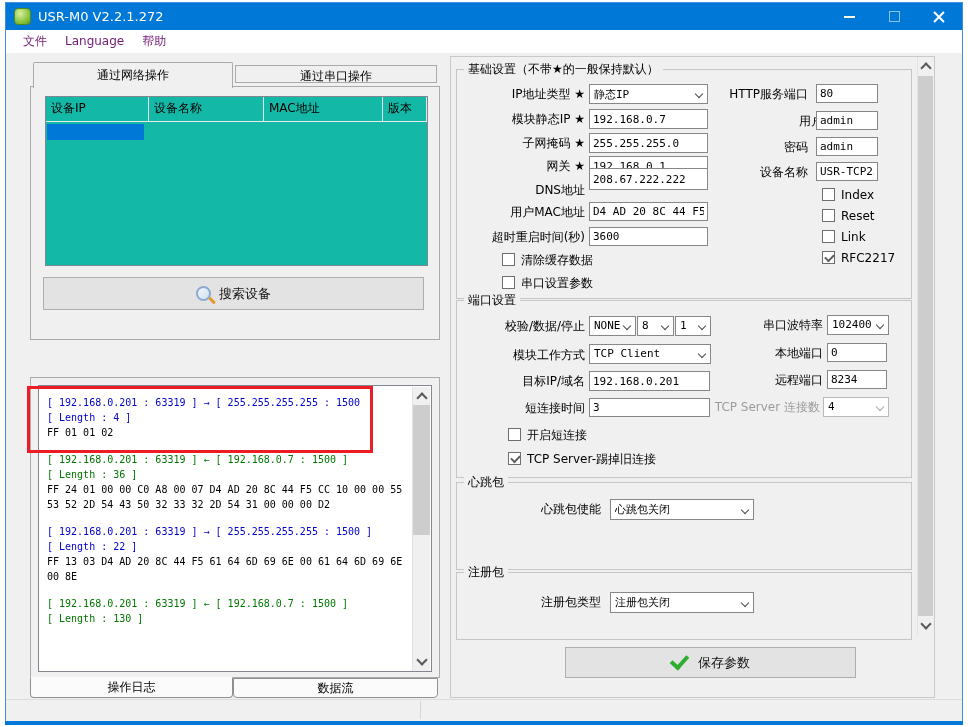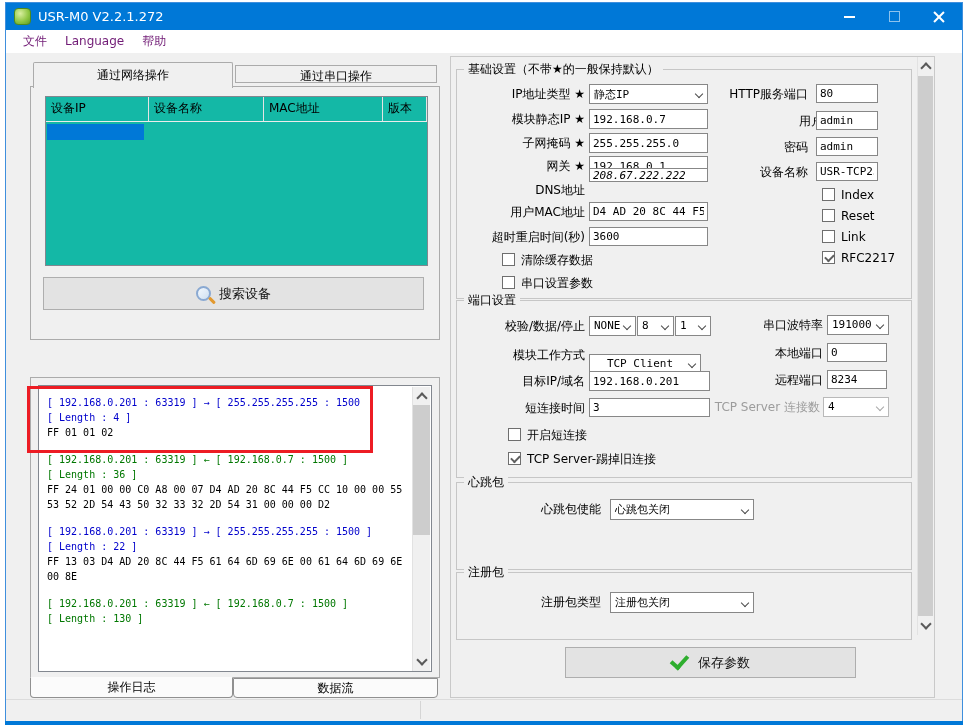--- a/index.html
+++ b/index.html
@@ -144,21 +144,21 @@
 <div class="abs lbl" style="left:395px;top:84px;width:190px;">IP地址类型 ★</div>
 <div class="abs sel" style="left:589px;top:84px;width:119px;height:20px;">
   <span>静态IP</span><span class="chevron"></span></div>
 <div class="abs lbl" style="left:395px;top:109px;width:190px;">模块静态IP ★</div>
 <input class="abs inp" style="left: 589px; top: 109px; width: 119px; height: 20px;" value="192.168.0.7">
 <div class="abs lbl" style="left:395px;top:133px;width:190px;">子网掩码 ★</div>
 <input class="abs inp" style="left: 589px; top: 133px; width: 119px; height: 20px;" value="255.255.255.0">
 <div class="abs lbl" style="left:395px;top:156px;width:190px;">网关 ★</div>
 <input class="abs inp" style="left: 589px; top: 156px; width: 119px; height: 20px;" value="192.168.0.1">
 <div class="abs lbl" style="left:395px;top:180px;width:190px;">DNS地址</div>
-<input class="abs inp" style="left: 589px; top: 168px; width: 119px; height: 14px; font-style: italic;" value="208.67.222.222">
+<input class="abs inp" style="left: 589px; top: 168px; width: 119px; height: 22px;" value="208.67.222.222">
 <div class="abs lbl" style="left:395px;top:202px;width:190px;">用户MAC地址</div>
 <input class="abs inp" style="left: 589px; top: 202px; width: 119px; height: 19px;" value="D4 AD 20 8C 44 F5">
 <div class="abs lbl" style="left:390px;top:227px;width:195px;">超时重启时间(秒)</div>
 <input class="abs inp" style="left: 589px; top: 227px; width: 119px; height: 19px;" value="3600">
 <div class="abs cb" style="left:502px;top:253px;"></div>
 <div class="abs cb-lab" style="left:521px;top:253px;">清除缓存数据</div>
 <div class="abs cb" style="left:502px;top:276px;"></div>
 <div class="abs cb-lab" style="left:521px;top:276px;">串口设置参数</div>
 
 <div class="abs lbl" style="left:650px;top:84px;width:158px;">HTTP服务端口</div>
@@ -183,24 +183,24 @@
 </div>
 <div class="abs lbl" style="left:420px;top:316px;width:165px;">校验/数据/停止</div>
 <div class="abs sel" style="left:589px;top:316px;width:47px;height:20px;">
   <span>NONE</span><span class="chevron"></span></div>
 <div class="abs sel" style="left:637px;top:316px;width:37px;height:20px;">
   <span>8</span><span class="chevron"></span></div>
 <div class="abs sel" style="left:675px;top:316px;width:36px;height:20px;">
   <span>1</span><span class="chevron"></span></div>
 <div class="abs lbl" style="left:700px;top:315px;width:123px;">串口波特率</div>
 <div class="abs sel" style="left:827px;top:315px;width:62px;height:20px;">
-  <span>191000</span><span class="chevron"></span></div>
+  <span>102400</span><span class="chevron"></span></div>
 
 <div class="abs lbl" style="left:420px;top:345px;width:165px;">模块工作方式</div>
-<div class="abs sel" style="left:589px;top:354px;width:112px;height:20px;text-align:center;">
+<div class="abs sel" style="left:589px;top:344px;width:122px;height:20px;">
   <span>TCP Client</span><span class="chevron"></span></div>
 <div class="abs lbl" style="left:700px;top:343px;width:123px;">本地端口</div>
 <input class="abs inp" style="left: 827px; top: 343px; width: 60px; height: 19px;" value="0">
 
 <div class="abs lbl" style="left:420px;top:371px;width:165px;">目标IP/域名</div>
 <input class="abs inp" style="left: 589px; top: 371px; width: 121px; height: 20px;" value="192.168.0.201">
 <div class="abs lbl" style="left:700px;top:370px;width:123px;">远程端口</div>
 <input class="abs inp" style="left: 827px; top: 370px; width: 60px; height: 19px;" value="8234">
 
 <div class="abs lbl" style="left:420px;top:398px;width:165px;">短连接时间</div>

